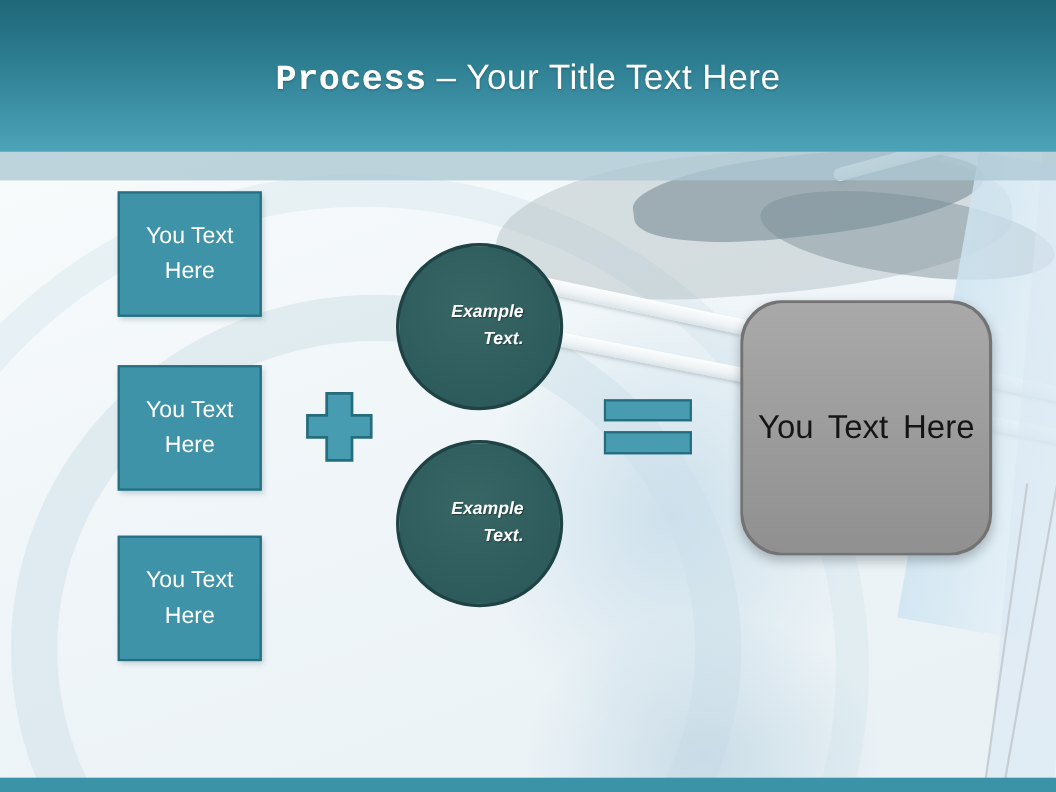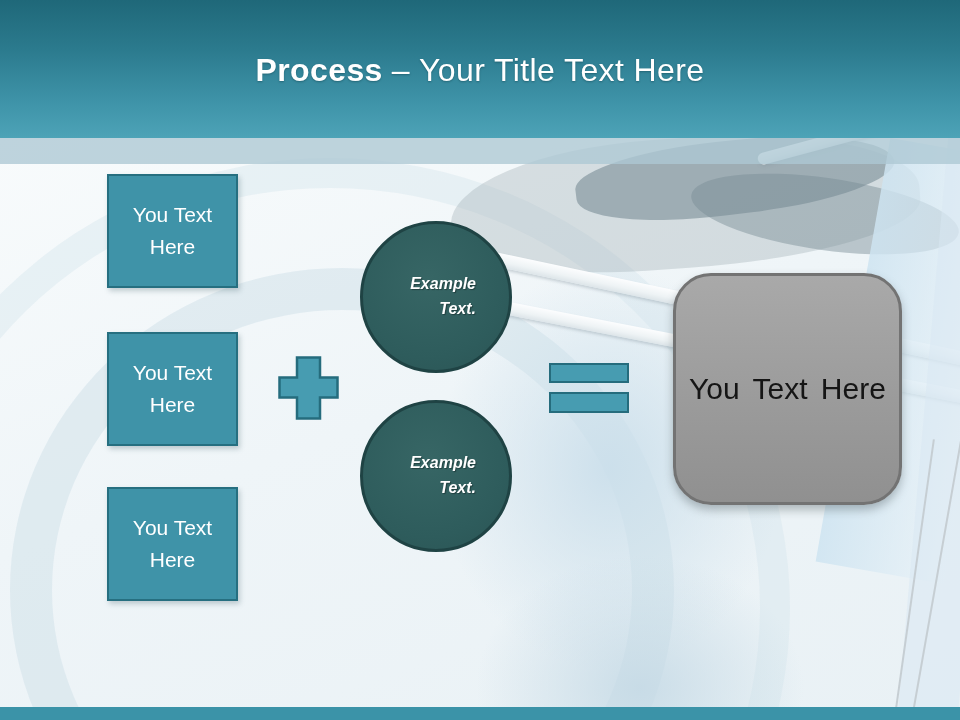--- a/index.html
+++ b/index.html
@@ -13,21 +13,21 @@
     position:absolute;left:0;top:0;width:960px;height:138px;
     background:linear-gradient(180deg,#1f6879 0%,#2b7a8d 35%,#3f94a9 75%,#4da3b7 100%);
     z-index:3;
   }
   .title{
     position:absolute;left:0;top:52px;width:100%;
     text-align:center;color:#ffffff;font-size:32px;letter-spacing:.4px;
     text-shadow:0 1px 2px rgba(0,40,50,.35);
     white-space:nowrap;
   }
-  .title .bold{font-weight:700;}
+  .title .bold{font-weight:700;font-family:Liberation Mono, monospace;}
   .title .dash{font-weight:400;margin:0 9px;}
   .title .rest{font-weight:400;}
   
   .band{
     position:absolute;left:0;top:138px;width:960px;height:26px;
     background:rgba(173,200,212,.78);
     z-index:2;
   }
   
   .bg{position:absolute;left:0;top:138px;width:960px;height:582px;overflow:hidden;z-index:0;

